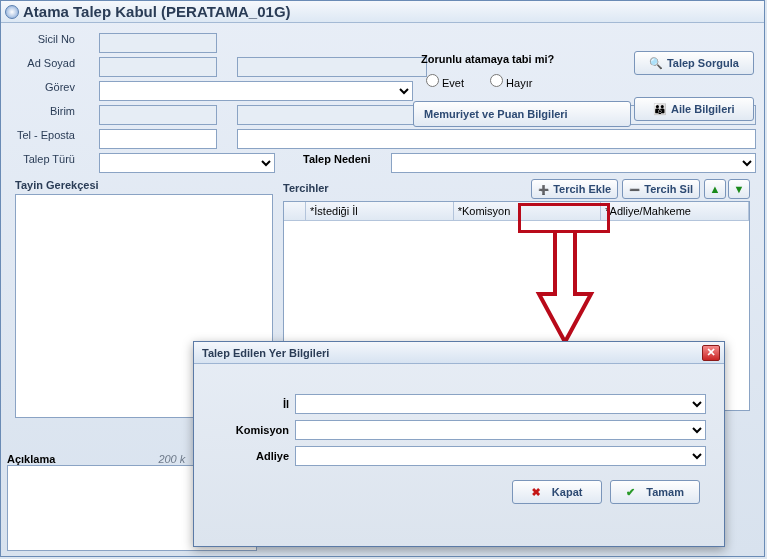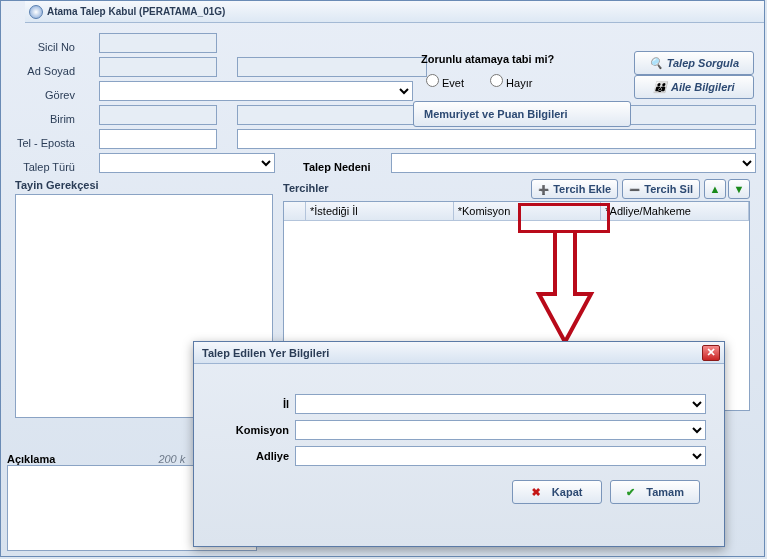--- a/index.html
+++ b/index.html
@@ -21,38 +21,37 @@
     position: relative;
   }
   .titlebar {
     background: linear-gradient(#f5f8fc, #dde8f4);
     border-bottom: 1px solid #a3b9d4;
     height: 22px;
     display: flex;
     align-items: center;
     padding: 6px 4px;
     font-weight: bold;
-    font-size: 10px;
+    font-size: 15px;
     color: #2a3c56;
-    margin-left: 24px;
   }
   .titlebar .tb-icon {
     width: 14px; height: 14px;
     border-radius: 50%;
     background: radial-gradient(#fff, #7aa0d4);
     border: 1px solid #5a80b0;
     margin-right: 4px;
   }
   .form-area {
     padding: 10px 8px 4px 8px;
     position: relative;
   }
   .row {
     display: flex;
-    align-items: flex-end;
+    align-items: flex-start;
     margin-bottom: 4px;
     gap: 20px;
   }
   .lbl {
     width: 70px;
     text-align: right;
     padding-right: 4px;
     color: #2a3c56;
   }
   .txt {
@@ -83,23 +82,22 @@
     align-items: center;
     gap: 4px;
   }
   .btn.small { height: 20px; padding: 0 6px; font-weight:bold; }
   .right-btns {
     position: absolute;
     right: 10px;
     top: 28px;
     display:flex;
     flex-direction:column;
-    gap:0;
+    gap:22px;
     width:120px;
-    font-style:italic;
   }
   .right-btns .btn { justify-content:center; }
   .radios {
     position:absolute;
     left:420px;
     top:30px;
   }
   .radios .q { font-weight:bold; margin-bottom:6px; }
   .radios label { margin-right:18px; }
   .big-btn-mem {

